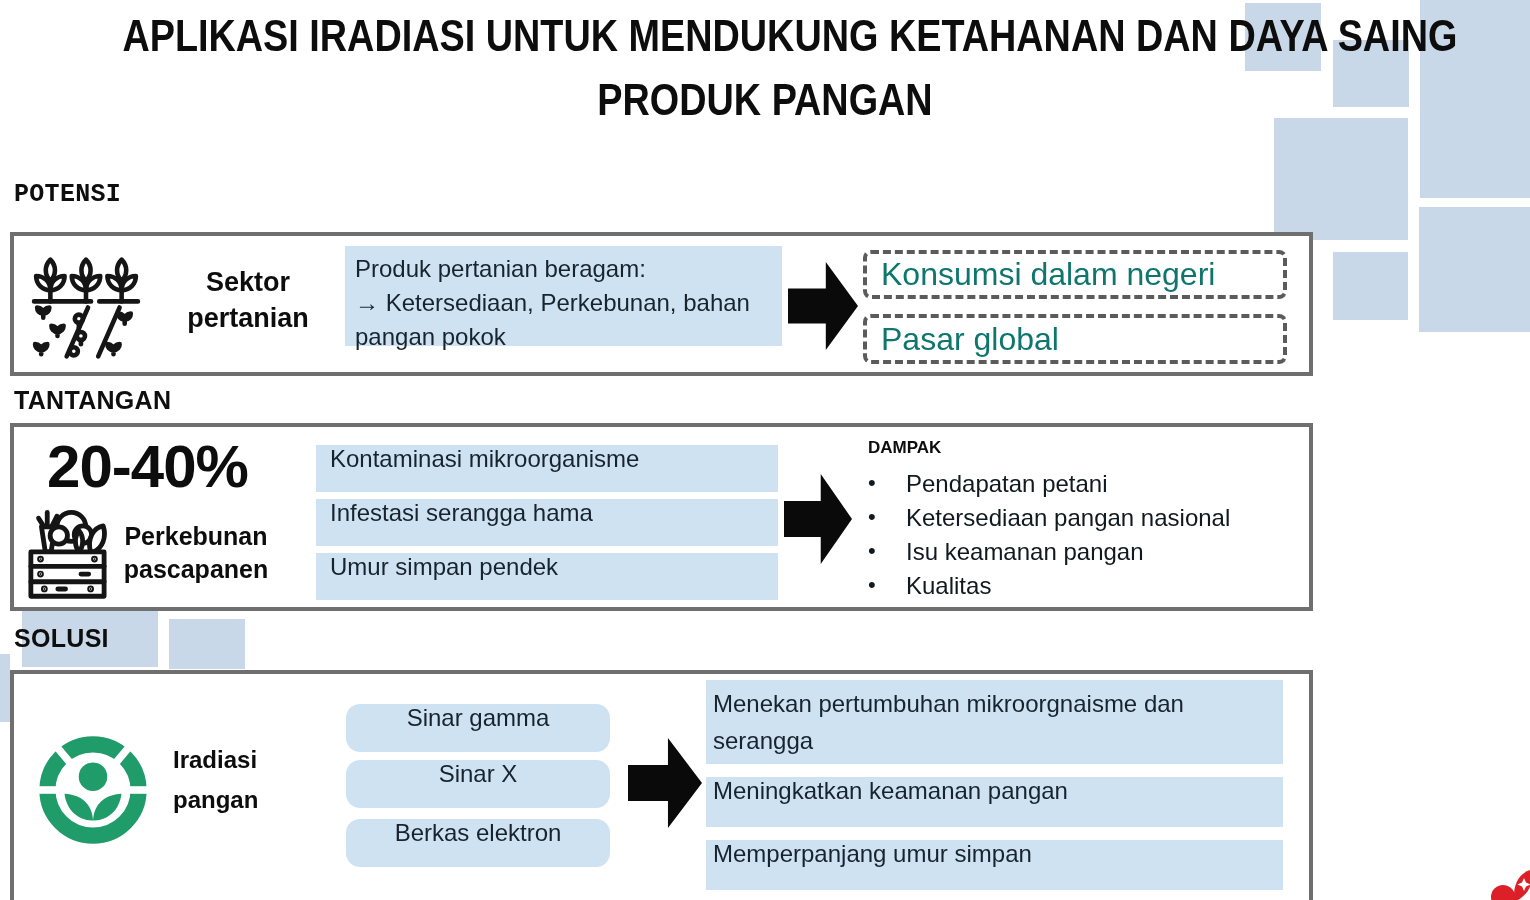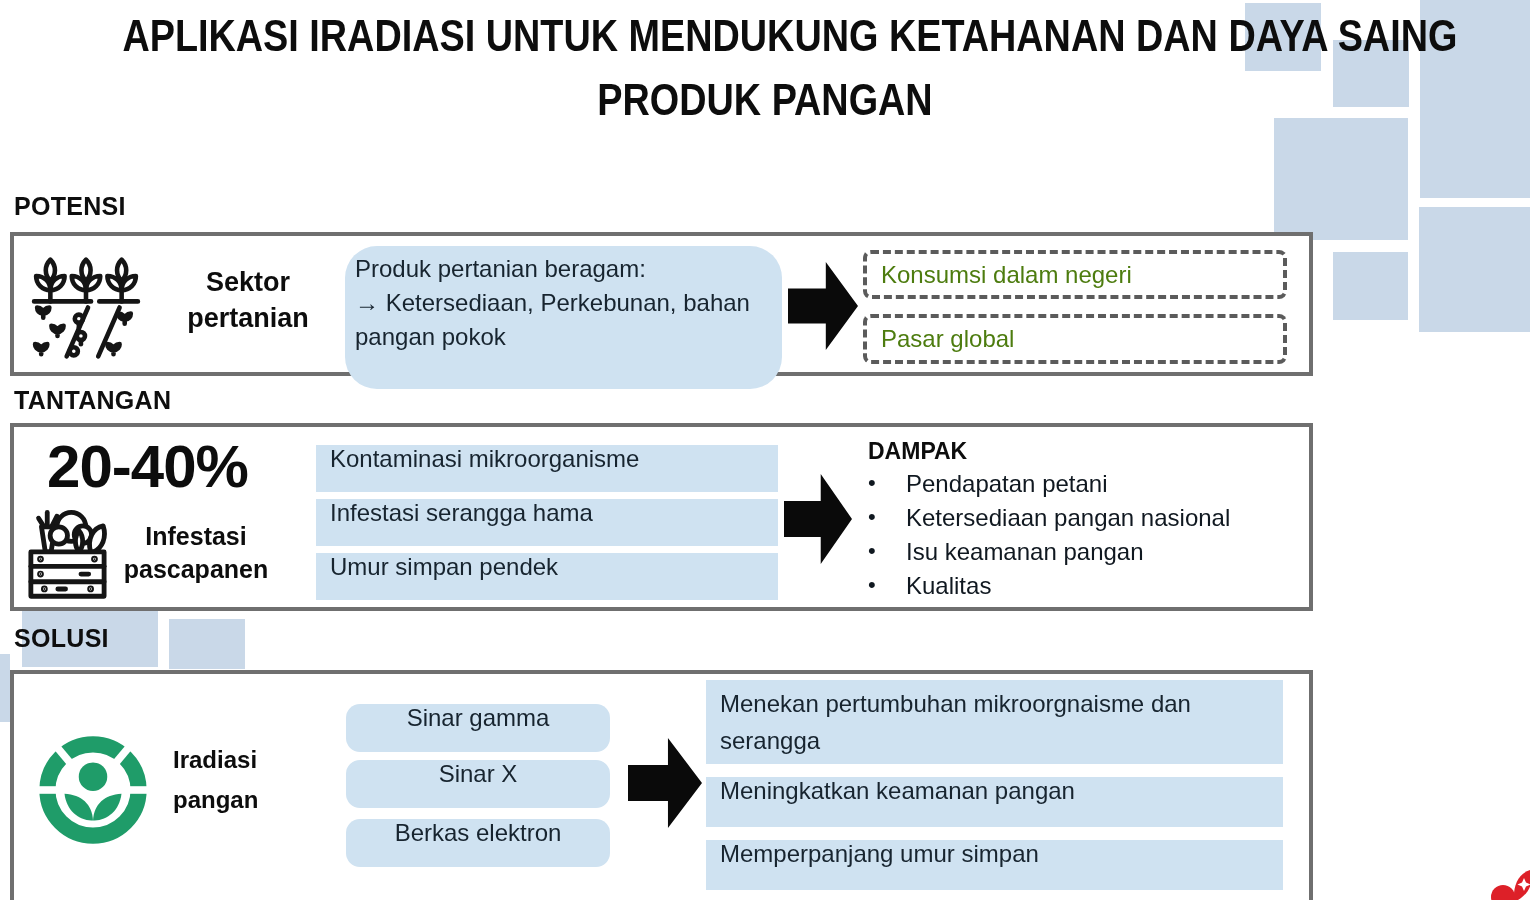--- a/index.html
+++ b/index.html
@@ -49,60 +49,60 @@
     font-size:24px; box-sizing:border-box;
   }
   .vcenter{display:flex; align-items:flex-start;}
   .hcenter{justify-content:center;}
 
   
   .dashbox{
     position:absolute; box-sizing:border-box; background:#fff;
     border:4px dashed #5b5b5b; border-radius:8px;
     display:flex; align-items:center; padding-left:14px;
-    font-size:24px; color:#4d7c0f;
+    font-size:32px; color:#0f766e;
   }
 
   
   .arrow{
     position:absolute; background:#0a0a0a;
     clip-path:polygon(0% 30%, 54% 30%, 54% 0%, 100% 50%, 54% 100%, 54% 70%, 0% 70%);
   }
 
   
   .potensi-icon{position:absolute; left:30px; top:252px; width:112px; height:112px;}
   .potensi-actor{
     position:absolute; left:178px; top:264px; width:140px; text-align:center;
     font-size:27px; font-weight:bold; line-height:36px; color:#0d0d0d;
   }
-  .potensi-desc{left:345px; top:246px; width:437px; height:143px; padding:6px 10px; line-height:34px;border-radius:32px;}
+  .potensi-desc{left:345px; top:246px; width:437px; height:100px; padding:6px 10px; line-height:34px;}
 
   
   .stat{
     position:absolute; left:40px; top:432px; width:215px; text-align:center;
     font-size:60px; font-weight:bold; color:#0d0d0d; letter-spacing:-1px;
   }
   .crate-icon{position:absolute; left:20px; top:496px; width:94px; height:106px;}
   .stat-caption{
     position:absolute; left:118px; top:520px; width:156px; text-align:center;
     font-size:25px; font-weight:bold; line-height:33px; color:#0d0d0d;
   }
   .chal{left:316px; width:462px; height:47px; padding-left:14px;}
-  .impact-heading{position:absolute; left:868px; top:438px; font-size:23px; font-weight:bold; color:#0d0d0d;}
+  .impact-heading{position:absolute; left:868px; top:438px; font-size:17px; font-weight:bold; color:#0d0d0d;}
   .impact-item{position:absolute; left:868px; width:430px; font-size:24px; color:#101820; display:flex;}
   .impact-item .dot{width:38px; flex:none; font-size:22px;}
 
   
   .radura-icon{position:absolute; left:36px; top:733px; width:114px; height:114px;}
   .solusi-actor{
     position:absolute; left:173px; top:740px; width:125px;
     font-size:24px; font-weight:bold; line-height:40px; color:#0d0d0d;
   }
   .method{left:346px; width:264px; height:48px;border-radius:14px;}
-  .benefit{left:706px; width:577px; padding-left:14px;}
+  .benefit{left:706px; width:577px; padding-left:7px;}
   .benefit-multi{padding-top:5px; line-height:37px;}
 
   .brin-logo{position:absolute; left:1484px; top:869px; width:50px; height:31px;}
 </style>
 </head>
 <body>
 
 <div class="slide">
 
   <div class="sq sq1"></div>
@@ -111,21 +111,21 @@
   <div class="sq sq4"></div>
   <div class="sq sq5"></div>
   <div class="sq sq6"></div>
   <div class="sq sq7"></div>
   <div class="sq sq8"></div>
   <div class="sq sq9"></div>
 
   <div class="title-line title-1">APLIKASI IRADIASI UNTUK MENDUKUNG KETAHANAN DAN DAYA SAING</div>
   <div class="title-line title-2">PRODUK PANGAN</div>
 
-  <div class="sec-label" style="top:192px;">POTENSI</div>
+  <div class="sec-label" style="top:180px;font-family:Liberation Mono, monospace;">POTENSI</div>
   <div class="frame frame-potensi"></div>
 
   <div class="potensi-icon">
     <svg viewBox="0 0 110 105" width="112" height="112" fill="none" stroke="#151515" stroke-width="4.5" stroke-linecap="round" stroke-linejoin="round">
       <path d="M4,46 H60 M68,46 H106"></path>
 
       <path d="M20,46 V25"></path>
       <path d="M20,5 C26,11 26,20 20,26 C14,20 14,11 20,5 Z"></path>
       <path d="M20,35 C12,35 6,29 6,21 C14,21 20,27 20,35 Z"></path>
       <path d="M20,35 C28,35 34,29 34,21 C26,21 20,27 20,35 Z"></path>
@@ -200,21 +200,21 @@
         <circle cx="76" cy="65.5" r="1" fill="#151515"></circle>
       <circle cx="20" cy="81" r="1" fill="#151515"></circle>
         <path d="M62,81 H70"></path>
       <circle cx="24" cy="96.5" r="1" fill="#151515"></circle>
         <circle cx="72" cy="96.5" r="1" fill="#151515"></circle>
       <path d="M38,96.5 H46"></path>
     </svg>
   </div>
 
   <div class="stat-caption">
-    <div>Infestasi</div>
+    <div>Perkebunan</div>
     <div>pascapanen</div>
   </div>
 
   <div class="bluebox vcenter chal" style="top:445px;">
     <span>Kontaminasi mikroorganisme</span>
   </div>
   <div class="bluebox vcenter chal" style="top:499px;">
     <span>Infestasi serangga hama</span>
   </div>
   <div class="bluebox vcenter chal" style="top:553px;">

